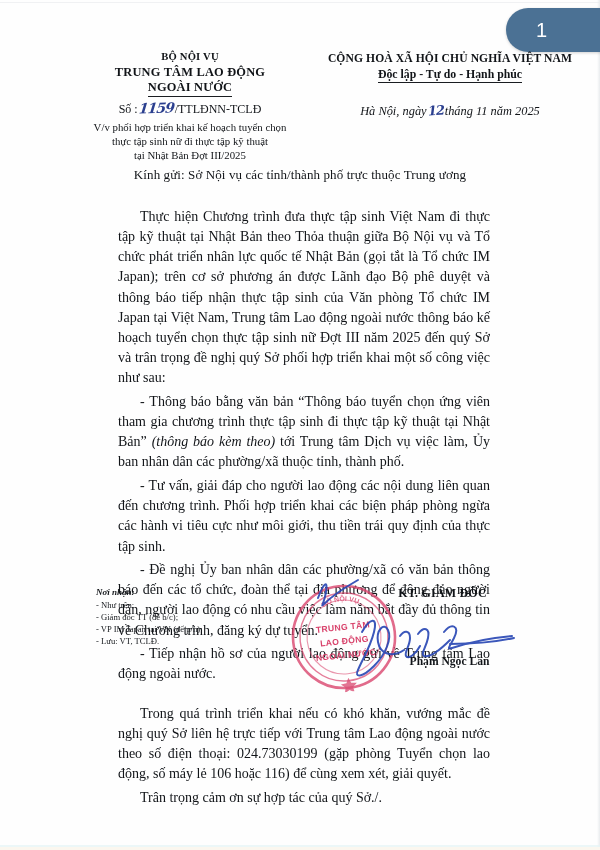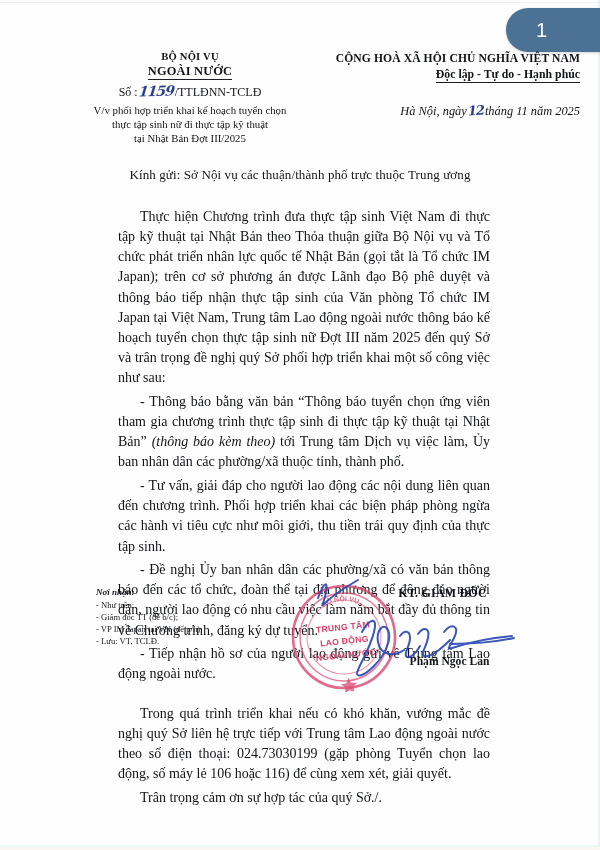--- a/index.html
+++ b/index.html
@@ -67,21 +67,21 @@
     justify-content: flex-start;
   }
   .hdr-left {
     width: 268px;
     text-align: center;
     font-size: 11.2px;
     line-height: 1.28;
   }
   .hdr-right {
     width: 268px;
-    text-align: right;
+    text-align: center;
     font-size: 11.2px;
     line-height: 1.3;
     padding-top: 1px;
   }
   .org-line1 { font-weight: 700; font-size: 10.6px; letter-spacing: .2px; }
   .org-line2 { font-weight: 700; font-size: 12.4px; letter-spacing: .2px; margin-top: 1px; }
   .org-line3 {
     font-weight: 700; font-size: 12.4px; letter-spacing: .2px;
     display: inline-block;
     border-bottom: 1.2px solid #1a1d21;
@@ -239,20 +239,21 @@
   <div class="scan-edge-bottom2"></div>
 
   <div class="page-badge" style="background: rgb(75, 113, 148);">
     <span>1</span>
   </div>
 
   <div class="header">
 
     <div class="hdr-left">
       <div class="org-line1">BỘ NỘI VỤ</div>
+      <div class="org-line2">TRUNG TÂM LAO ĐỘNG</div>
       <div><span class="org-line3">NGOÀI  NƯỚC</span></div>
       <div class="num-line">
         <span>Số :</span><span class="num-hand">1159</span><span>/TTLĐNN-TCLĐ</span>
       </div>
       <div class="subject">
         <div>V/v phối hợp triển khai kế hoạch tuyển chọn</div>
         <div>thực tập sinh nữ đi thực tập kỹ thuật</div>
         <div>tại Nhật Bản Đợt III/2025</div>
       </div>
     </div>
@@ -260,21 +261,21 @@
     <div class="hdr-right">
       <div class="nation-line1">CỘNG HOÀ XÃ HỘI CHỦ NGHĨA VIỆT NAM</div>
       <div><span class="nation-line2">Độc lập - Tự do - Hạnh phúc</span></div>
       <div class="date-line">
         <span>Hà Nội, ngày</span><span class="date-hand">12</span><span>tháng 11 năm 2025</span>
       </div>
     </div>
 
   </div>
 
-  <div class="recipient">Kính gửi: Sở Nội vụ các thuận/thành phố trực thuộc Trung ương</div>
+  <div class="recipient">Kính gửi: Sở Nội vụ các tỉnh/thành phố trực thuộc Trung ương</div>
 
   <div class="body">
     <p>Thực hiện Chương trình đưa thực tập sinh Việt Nam đi thực tập kỹ thuật tại Nhật Bản theo Thỏa thuận giữa Bộ Nội vụ và Tổ chức phát triển nhân lực quốc tế Nhật Bản (gọi tắt là Tổ chức IM Japan); trên cơ sở phương án được Lãnh đạo Bộ phê duyệt và thông báo tiếp nhận thực tập sinh của Văn phòng Tổ chức IM Japan tại Việt Nam, Trung tâm Lao động ngoài nước thông báo kế hoạch tuyển chọn thực tập sinh nữ Đợt III năm 2025 đến quý Sở và trân trọng đề nghị quý Sở phối hợp triển khai một số công việc như sau:</p>
     <p><span>- Thông báo bằng văn bản “Thông báo tuyển chọn ứng viên tham gia chương trình thực tập sinh đi thực tập kỹ thuật tại Nhật Bản” </span><i>(thông báo kèm theo)</i><span> tới Trung tâm Dịch vụ việc làm, Ủy ban nhân dân các phường/xã thuộc tỉnh, thành phố.</span></p>
     <p>- Tư vấn, giải đáp cho người lao động các nội dung liên quan đến chương trình. Phối hợp triển khai các biện pháp phòng ngừa các hành vi tiêu cực như môi giới, thu tiền trái quy định của thực tập sinh.</p>
     <p>- Đề nghị Ủy ban nhân dân các phường/xã có văn bản thông báo đến các tổ chức, đoàn thể tại địa phương để đông đảo người dân, người lao động có nhu cầu việc làm nắm bắt đầy đủ thông tin về Chương trình, đăng ký dự tuyển.</p>
     <p class="tight">- Tiếp nhận hồ sơ của người lao động gửi về Trung tâm Lao động ngoài nước.</p>
     <p>Trong quá trình triển khai nếu có khó khăn, vướng mắc đề nghị quý Sở liên hệ trực tiếp với Trung tâm Lao động ngoài nước theo số điện thoại: 024.73030199 (gặp phòng Tuyển chọn lao động, số máy lẻ 106 hoặc 116) để cùng xem xét, giải quyết.</p>
     <p>Trân trọng cảm ơn sự hợp tác của quý Sở./.</p>
   </div>

